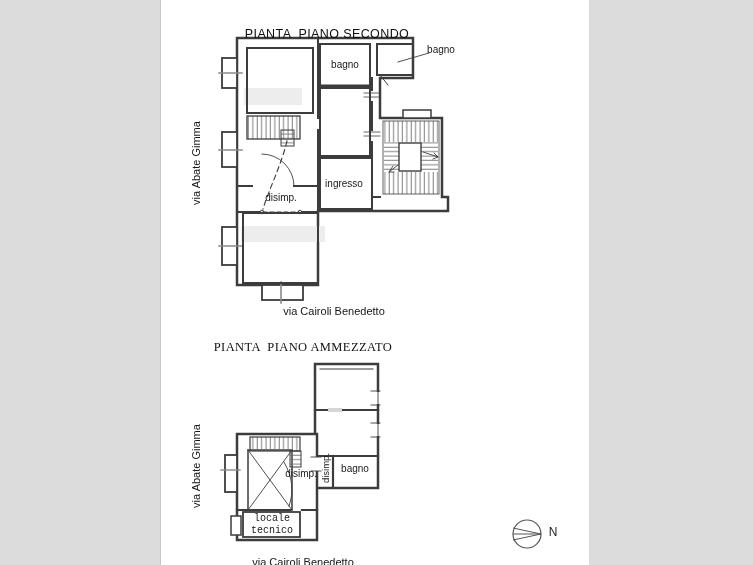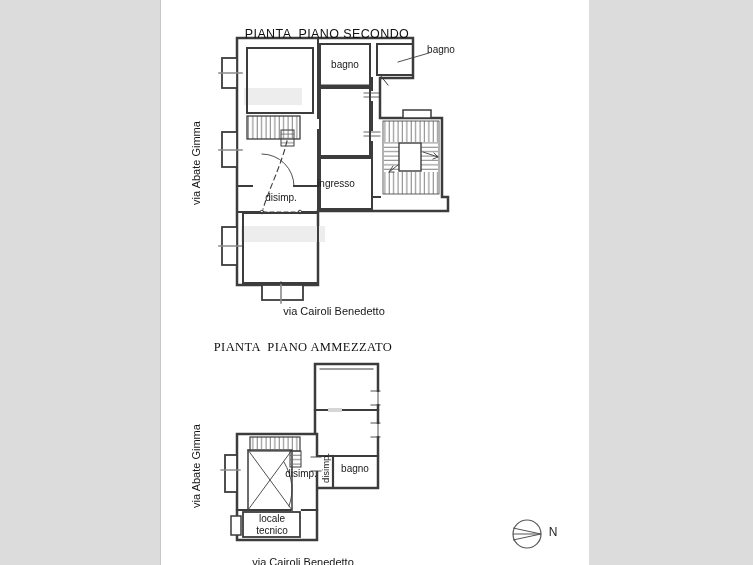--- a/index.html
+++ b/index.html
@@ -9,21 +9,21 @@
   .paper{position:absolute;left:160px;top:0;width:428px;height:565px;
          background:#ffffff;border-left:1px solid #c6c6c6;}
   svg.linework{position:absolute;left:0;top:0;width:753px;height:565px;}
   .lbl{position:absolute;color:#1c1c1c;white-space:pre;
        transform:translate(-50%,-50%);line-height:1.15;}
   .lbl.v{transform:translate(-50%,-50%) rotate(-90deg);}
   .title{font-size:12.5px;letter-spacing:.4px;color:#101010;}
   .street{font-size:11px;color:#161616;}
   .room{font-size:10px;color:#191919;}
   .roomsm{font-size:9.5px;color:#191919;}
-  .wrap{white-space:normal;width:54px;text-align:center;}
+  .wrap{white-space:normal;width:54px;text-align:center;font-family:Liberation Mono, monospace;}
   .clip{transform:translate(-50%,0);}
   .north{font-size:12px;color:#222;}
 </style>
 </head>
 <body>
 
 <div class="stage">
   <div class="paper"></div>
 
   <svg class="linework" viewBox="0 0 753 565">
@@ -135,21 +135,21 @@
   <div class="lbl title" style="left:327px;top:14px;margin-top:20px;">PIANTA  PIANO SECONDO</div>
 
   <div class="lbl v street" style="left:196px;top:163px;">via Abate Gimma</div>
 
   <div class="lbl street" style="left:334px;top:311px;">via Cairoli Benedetto</div>
 
   <div class="lbl room" style="left:345px;top:65px;">bagno</div>
 
   <div class="lbl room" style="left:441px;top:50px;">bagno</div>
 
-  <div class="lbl room" style="left:336px;top:184px;">ingresso</div>
+  <div class="lbl room" style="left:344px;top:184px;">ingresso</div>
 
   <div class="lbl room" style="left:281px;top:198px;">disimp.</div>
 
   <div class="lbl title" style="left:303px;top:347px;font-family:Liberation Serif, serif;">PIANTA  PIANO AMMEZZATO</div>
 
   <div class="lbl v street" style="left:196px;top:466px;">via Abate Gimma</div>
 
   <div class="lbl street clip" style="left:303px;top:556px;">via Cairoli Benedetto</div>
 
   <div class="lbl room" style="left:301px;top:474px;">disimp.</div>

